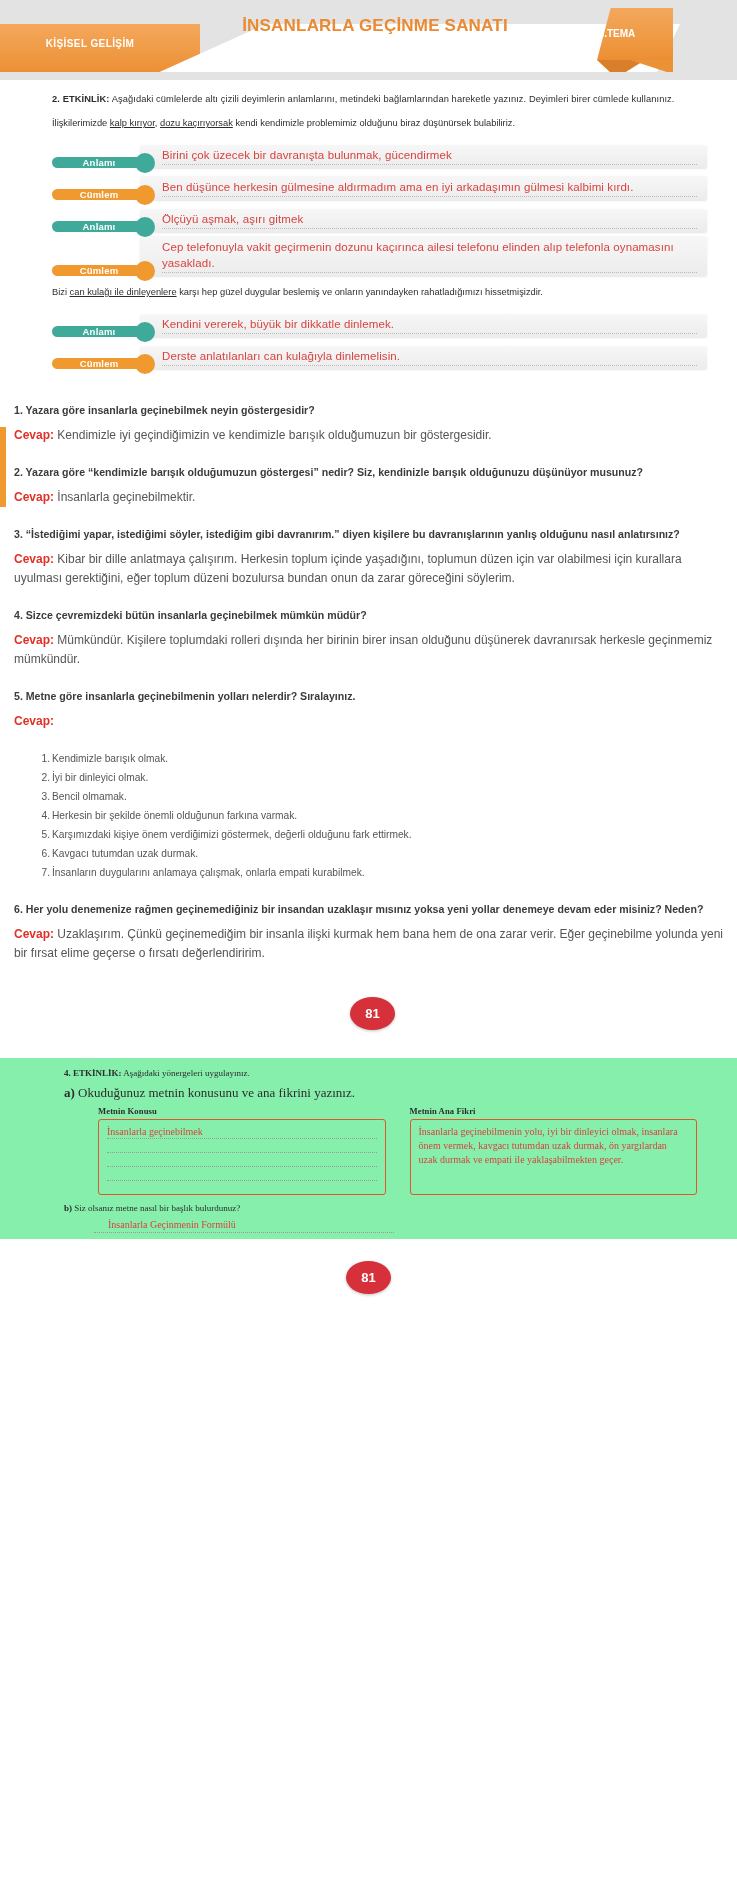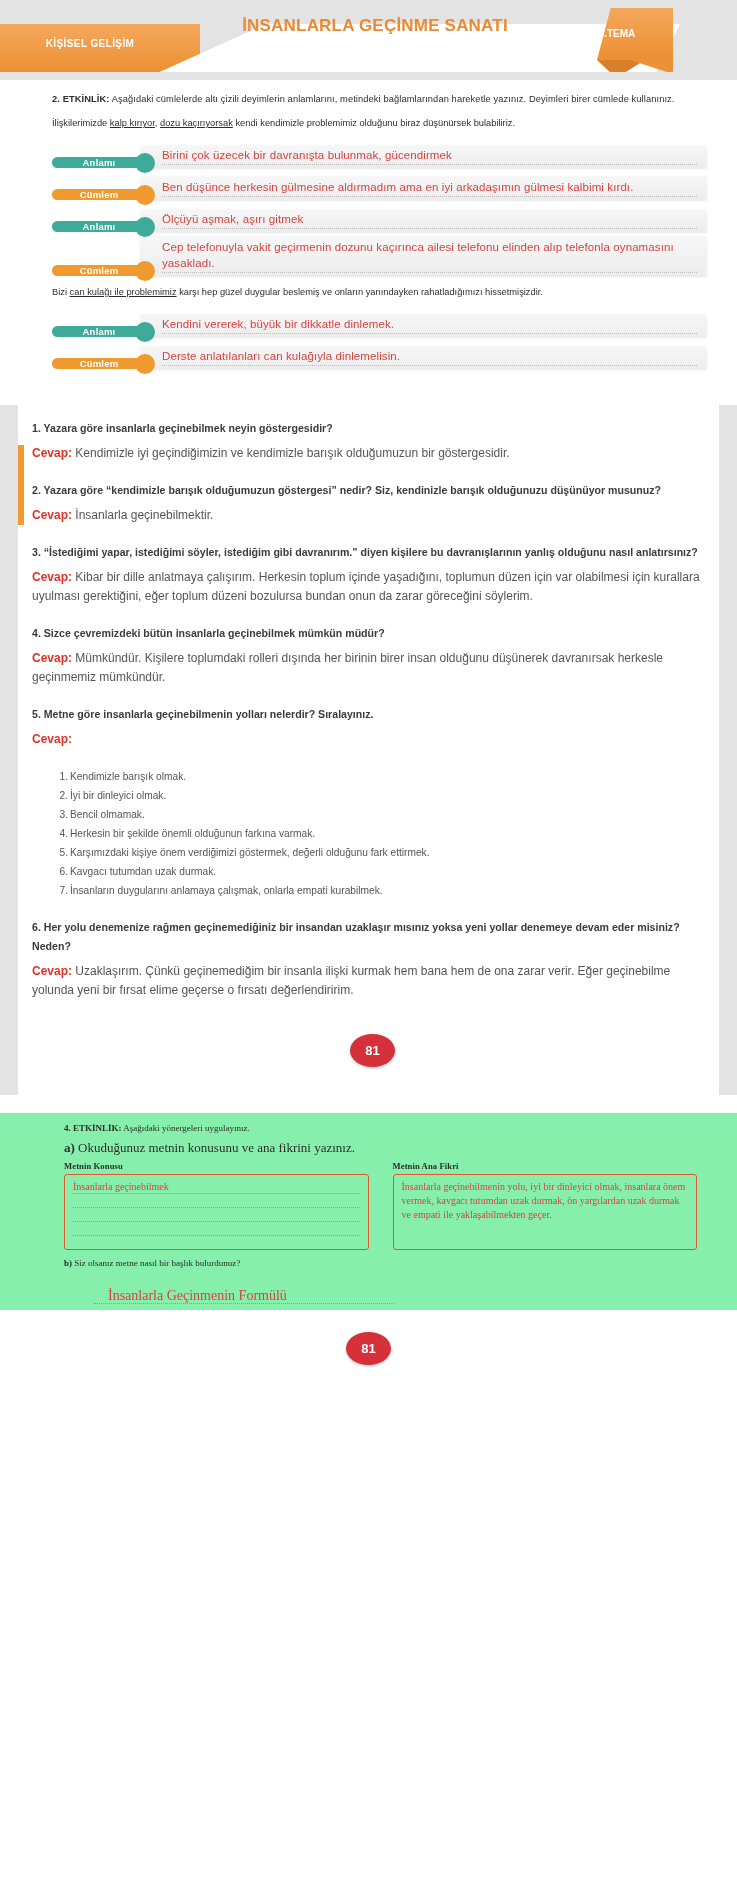--- a/index.html
+++ b/index.html
@@ -189,21 +189,21 @@
   .box-field .hw.two-line { line-height: 16px; }
 
   
   .qa-outer {
     background: #e3e3e3;
     padding: 0 0 0 0;
   }
   .qa-band {
     position: relative;
     background: #ffffff;
-    margin: 18px;
+    margin: 0;
     padding: 14px 6px 14px 14px;
   }
   .qa-band::before {
     content: "";
     position: absolute;
     left: 0; top: 40px;
     width: 6px; height: 80px;
     background: #f0992f;
   }
   .q {
@@ -277,20 +277,21 @@
     line-height: 15px;
     color: #2d2d2d;
     margin-top: 4px;
   }
   .act4-sub b { font-weight: bold; }
 
   .two-col {
     display: flex;
     gap: 24px;
     margin-top: 6px;
+    margin-left: 34px;
   }
   .col { flex: 1 1 0; min-width: 0; }
   .col-head {
     font-size: 8.6px;
     font-weight: bold;
     color: #2d2d2d;
     margin-bottom: 3px;
     letter-spacing: .1px;
   }
   .ans-box {
@@ -317,24 +318,24 @@
     white-space: nowrap;
     overflow: hidden;
   }
   .act4-b {
     margin-top: 8px;
     font-size: 9px;
     color: #2d2d2d;
   }
   .act4-b b { font-weight: bold; }
   .act4-b-answer {
-    margin: 20px 0 0 30px;
+    margin: 4px 0 0 30px;
     width: 300px;
     color: #d8433f;
-    font-size: 14px;
+    font-size: 10px;
     line-height: 15px;
     border-bottom: 1px dotted #9a9a9a;
     padding-left: 14px;
   }
   .bottom-badge-wrap {
     background: #ffffff;
     text-align: center;
     padding: 22px 0 18px 0;
   }
 </style>
@@ -386,21 +387,21 @@
     </div>
     <div class="box-row">
       <div class="box-label orange">Cümlem</div>
       <div class="box-field">
         <span class="hw two-line">Cep telefonuyla vakit geçirmenin dozunu kaçırınca ailesi telefonu elinden alıp telefonla oynamasını yasakladı.</span>
       </div>
     </div>
   </div>
 
   <div class="act2-sentence">
-    <span>Bizi </span><span class="u">can kulağı ile problemimiz</span><span> karşı hep güzel duygular beslemiş ve onların yanındayken rahatladığımızı hissetmişizdir.</span>
+    <span>Bizi </span><span class="u">can kulağı ile dinleyenlere</span><span> karşı hep güzel duygular beslemiş ve onların yanındayken rahatladığımızı hissetmişizdir.</span>
   </div>
 
   <div class="box-group">
     <div class="box-row">
       <div class="box-label teal">Anlamı</div>
       <div class="box-field">
         <span class="hw">Kendini vererek, büyük bir dikkatle dinlemek.</span>
       </div>
     </div>
     <div class="box-row">

